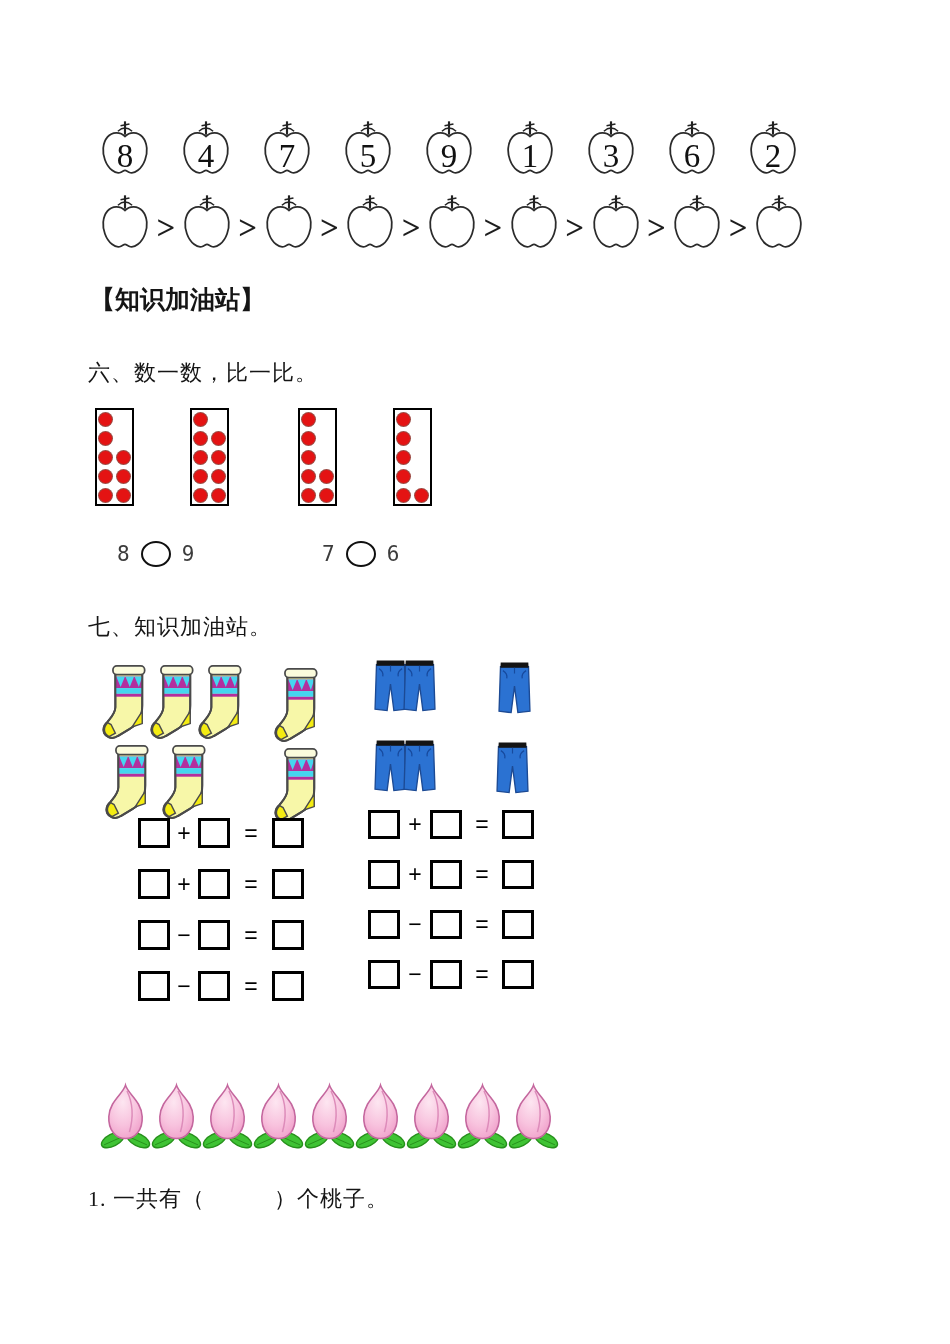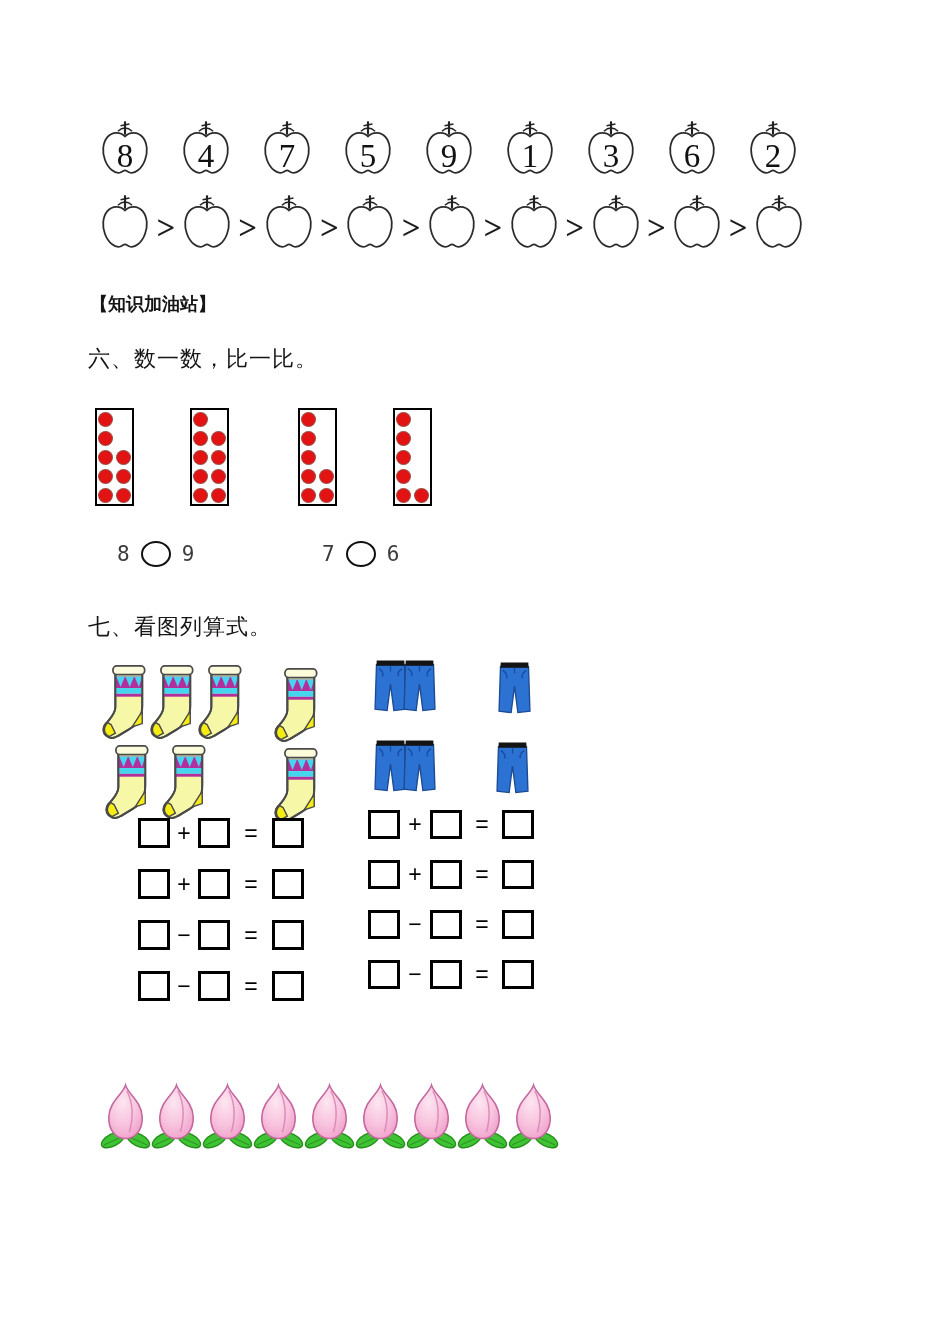--- a/index.html
+++ b/index.html
@@ -10,24 +10,24 @@
   .apple-row{position:absolute;display:flex;justify-content:space-between;}
   #apple-row-1{left:100px;top:116px;width:698px;}
   #apple-row-2{left:100px;top:190px;width:704px;align-items:flex-start;}
   .apple{position:relative;width:50px;height:66px;flex:0 0 auto;}
   .apple-num{position:absolute;left:0;right:0;top:22px;text-align:center;
              font-size:33px;line-height:36px;color:#111;}
   .gt{font-size:33px;font-weight:bold;color:#1d1d1d;line-height:1;margin-top:22px;
       font-family:"Liberation Serif",serif;flex:0 0 auto;}
 
   
-  .booster{position:absolute;left:90px;top:283px;font-size:18px;font-weight:bold;
-           font-family:Liberation Sans, sans-serif;margin-top:9px;}
+  .booster{position:absolute;left:90px;top:283px;font-size:25px;font-weight:bold;
+           font-family:Liberation Sans, sans-serif;}
   .sec-title{position:absolute;font-size:22px;letter-spacing:1px;}
-  #sec6-title{left:88px;top:344px;}
+  #sec6-title{left:88px;top:358px;}
   #sec7-title{left:88px;top:612px;}
   #sec8-title{left:88px;top:1040px;}
   .question{position:absolute;left:88px;top:1184px;font-size:22px;letter-spacing:1px;}
 
   
   #dot-box-row{position:absolute;left:95px;top:408px;width:400px;height:100px;}
   .dot-box{position:absolute;top:0;width:35px;height:94px;border:2.5px solid #000;background:#fff;}
   .dot{position:absolute;width:13px;height:13px;border-radius:50%;}
 
   
@@ -299,21 +299,21 @@
     <span>8</span>
     <span class="comp-circle"></span>
     <span>9</span>
   </div>
   <div class="comparison" id="comp-2">
     <span>7</span>
     <span class="comp-circle"></span>
     <span>6</span>
   </div>
 
-  <div class="sec-title" id="sec7-title">七、看图列算式。</div>
+  <div class="sec-title" id="sec7-title">七、知识加油站。</div>
 
   <div id="clothes-area">
       <div class="sock abs" style="left: 100px; top: 663px;">
     <svg viewBox="0 0 50 80" width="48" height="77">
       <path d="M16,10 V46 C16,52 12,56 8,61 C2,66 2,74 9,77 C12,78.5 15.5,78 18.5,76 L31,68.5 C41,63 44,56 44,44 V10 Z" fill="#f7f7a8" stroke="#4a4a4a" stroke-width="2"></path>
       <polygon points="16,14 44,14 44,26 16,26" fill="#b32f9e"></polygon>
       <polygon points="17,14 21.5,25 26,14" fill="#45d6ef"></polygon>
       <polygon points="26.5,14 31,25 35.5,14" fill="#45d6ef"></polygon>
       <polygon points="36,14 40.5,25 44,14" fill="#45d6ef"></polygon>
       <rect x="16" y="26" width="28" height="6" fill="#45d6ef"></rect>
@@ -618,13 +618,14 @@
       <ellipse cx="13" cy="59" rx="12.5" ry="6.2" fill="#3fc334" stroke="#27901c" stroke-width="1.4" transform="rotate(-27 13 59)"></ellipse>
       <ellipse cx="39" cy="59" rx="12.5" ry="6.2" fill="#3fc334" stroke="#27901c" stroke-width="1.4" transform="rotate(27 39 59)"></ellipse>
       <path d="M4,64 L22,56" stroke="#27901c" stroke-width="1" fill="none"></path>
       <path d="M48,64 L30,56" stroke="#27901c" stroke-width="1" fill="none"></path>
       <path d="M26,3 C28.5,12 42,19 43,35 C43.8,49 35.5,57.5 26,57.5 C16.5,57.5 8.2,49 9,35 C10,19 23.5,12 26,3 Z" fill="url(#peachGrad)" stroke="#c4679e" stroke-width="1.6"></path>
       <path d="M27.5,9 C33,20 35,33 30,51" fill="none" stroke="#dd8cba" stroke-width="1.5"></path>
     </svg>
   </div>
     </div>
 
+  <div class="question">1. 一共有（　　　）个桃子。</div>
 </div>
 
 </body></html>

